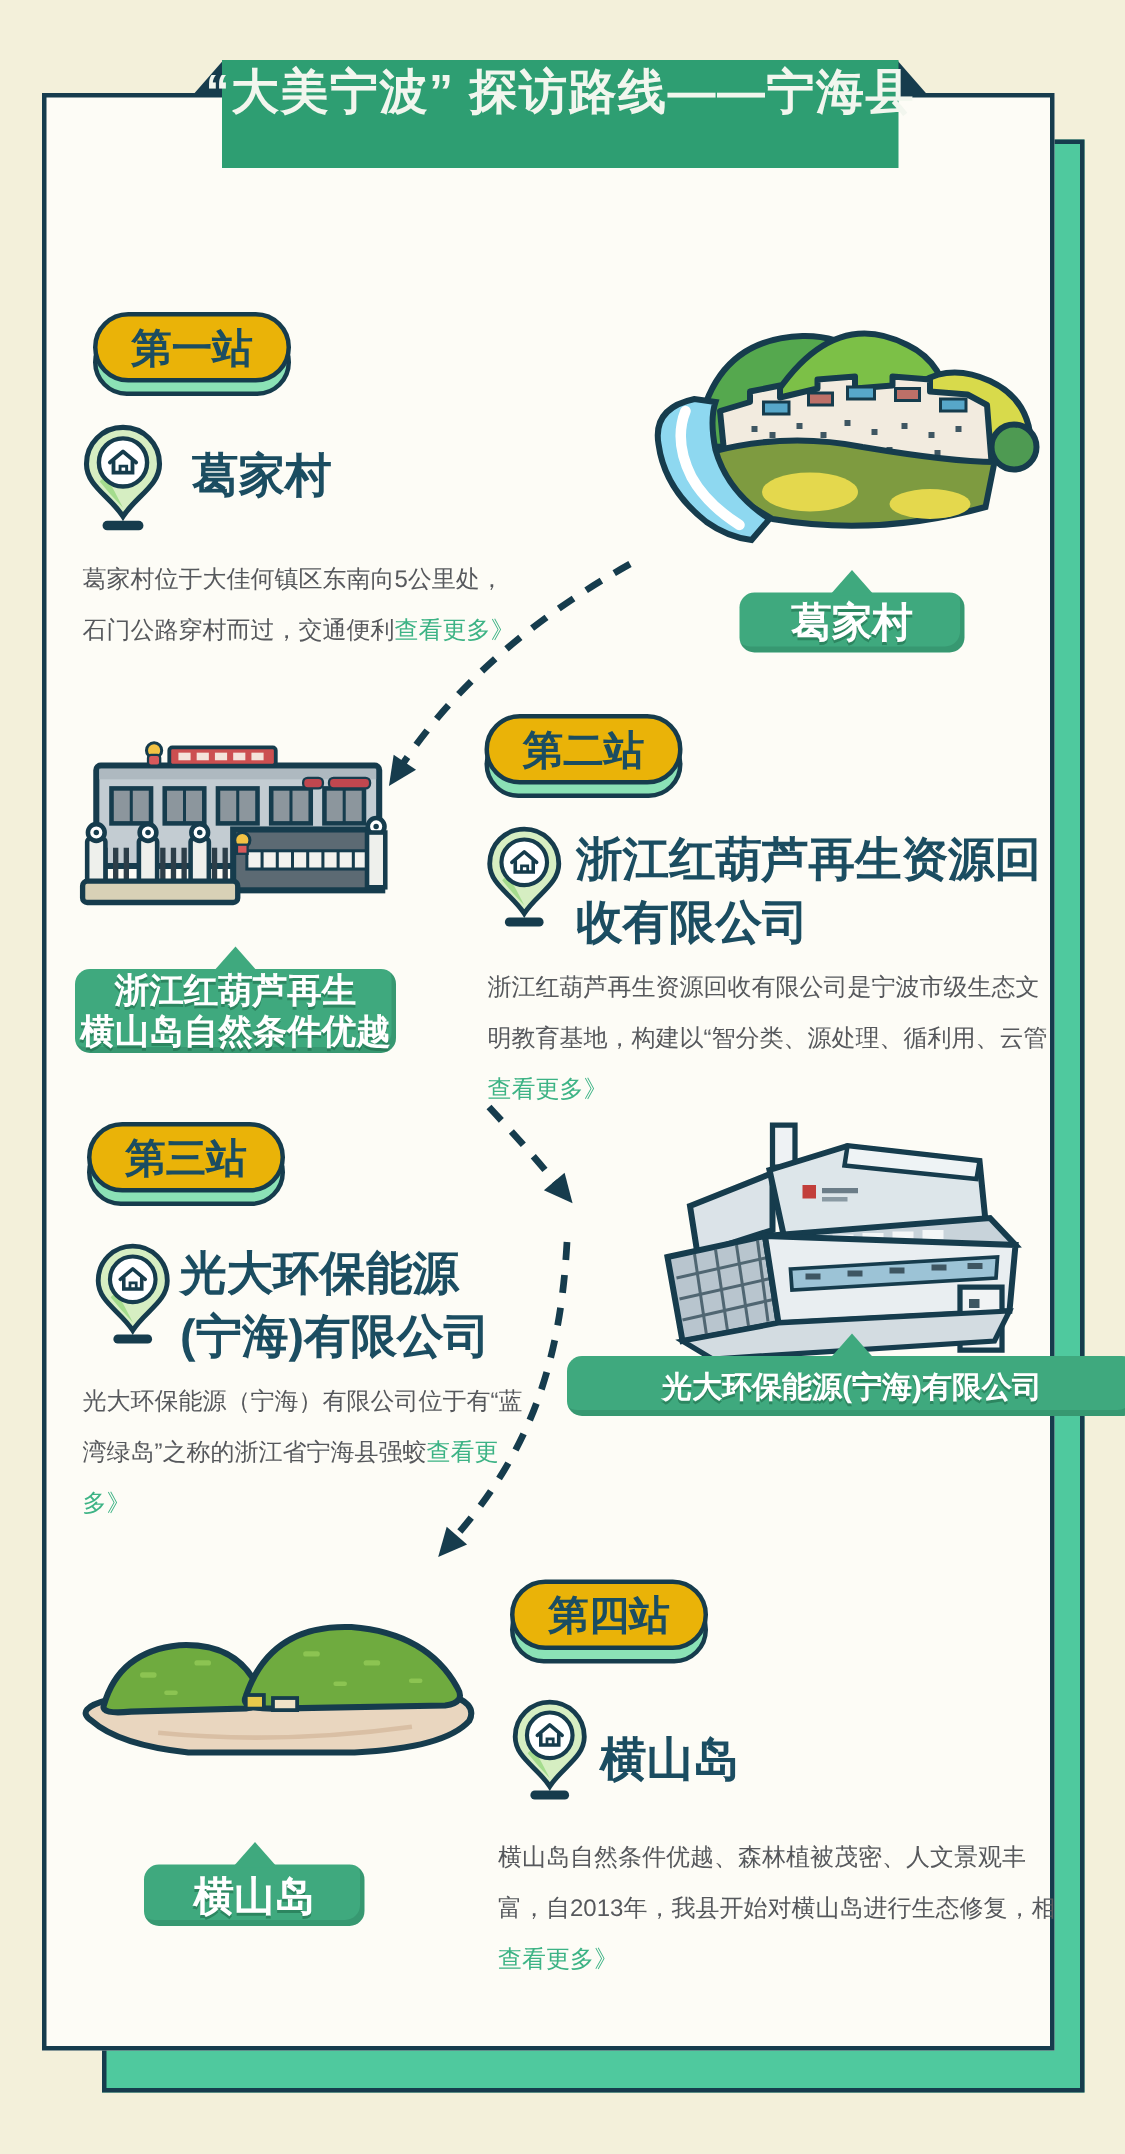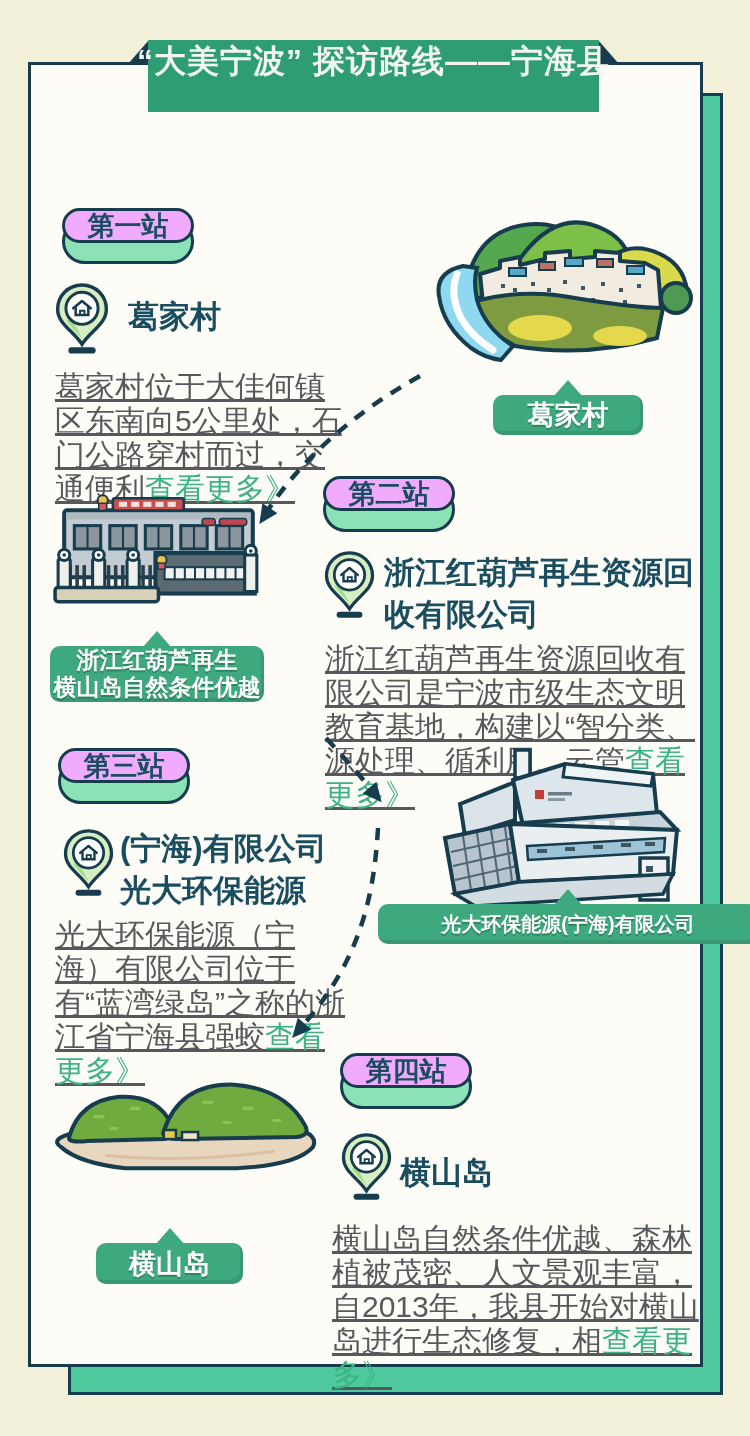--- a/index.html
+++ b/index.html
@@ -17,30 +17,30 @@
   .fold-left{left:128px;clip-path:polygon(100% 0,100% 100%,0 100%);}
   .fold-right{left:598px;clip-path:polygon(0 0,100% 100%,0 100%);}
   .banner{position:absolute;left:148px;top:40px;width:451px;height:72px;background:#2e9e72;
           color:#f2f6ee;display:flex;align-items:flex-start;justify-content:center;
           font-size:32px;font-weight:bold;letter-spacing:1px;white-space:nowrap;z-index:4;}
 
   
   .pill{position:absolute;width:132px;height:56px;z-index:5;}
   .pill .base{position:absolute;left:0;top:11px;width:100%;height:45px;background:#8be2b6;
               border:3px solid #163c4d;border-radius:24px;box-sizing:border-box;}
-  .pill .face{position:absolute;left:0;top:0;width:100%;height:35px;background:#f0abfc;
+  .pill .face{position:absolute;left:0;top:0;width:100%;height:47px;background:#eab308;
               border:3px solid #163c4d;border-radius:24px;box-sizing:border-box;
               display:flex;align-items:center;justify-content:center;
               font-size:27px;font-weight:bold;color:#1b4d61;}
 
   .pin{position:absolute;width:60px;height:74px;z-index:5;}
 
   .station-name{position:absolute;color:#1b4d61;font-weight:bold;font-size:31px;
                 line-height:42px;z-index:5;}
-  .station-desc{position:absolute;color:#56585c;font-size:30px;line-height:34px;z-index:5;text-decoration:underline;}
+  .station-desc{position:absolute;color:#56585c;font-size:16px;line-height:34px;z-index:5;}
   .more{color:#3db385;cursor:pointer;}
 
   
   .bubble{position:absolute;background:#3fa97e;border-radius:10px;color:#fff;font-weight:bold;
           display:flex;flex-direction:column;align-items:center;justify-content:center;
           text-align:center;z-index:5;
           text-shadow:0 2px 0 rgba(23,90,60,.45);
           box-shadow:inset -3px -4px 0 rgba(20,70,50,.16);}
   .bubble::before{content:"";position:absolute;top:-15px;left:50%;transform:translateX(-50%);
           border-left:15px solid transparent;border-right:15px solid transparent;
@@ -229,22 +229,22 @@
   <div class="pill" style="left:58px;top:748px">
     <div class="base"></div>
     <div class="face">第三站</div>
   </div>
 
   <svg class="pin" style="left:60px;top:828px;width:57px;height:70px" viewBox="0 0 60 76">
       <use href="#pin-shape"></use>
     </svg>
 
   <div class="station-name" style="left:120px;top:828px;width:300px">
+    <div>光大环保能源</div>
     <div>(宁海)有限公司</div>
-    <div>光大环保能源</div>
   </div>
 
   <div class="station-desc" style="left:55px;top:918px;width:296px">
     <span>光大环保能源（宁海）有限公司位于有“蓝湾绿岛”之称的浙江省宁海县强蛟</span><span class="more">查看更多》</span>
   </div>
 
   <svg class="illus" style="left:415px;top:742px" width="290" height="180" viewBox="0 0 290 180">
     <path d="M100 8 h15 v28 h-15 z" fill="#eef2f4" stroke="#163c4d" stroke-width="3.5"></path>
     <path d="M45 62 L100 40 L100 78 L50 94 Z" fill="#dbe3e8" stroke="#163c4d" stroke-width="4"></path>
     <path d="M98 38 L150 22 L238 32 L242 72 L108 84 Z" fill="#dde6ea" stroke="#163c4d" stroke-width="4"></path>

